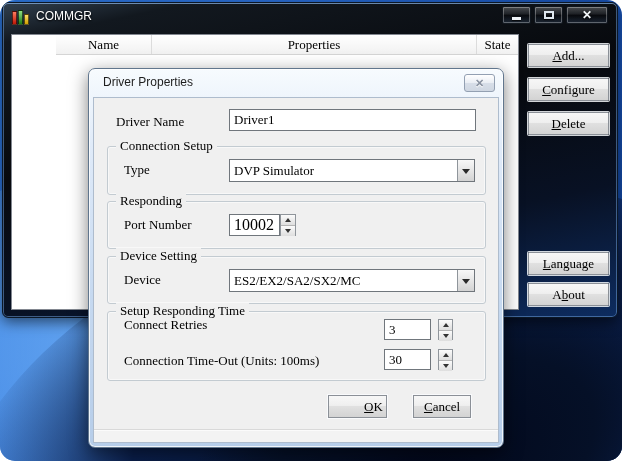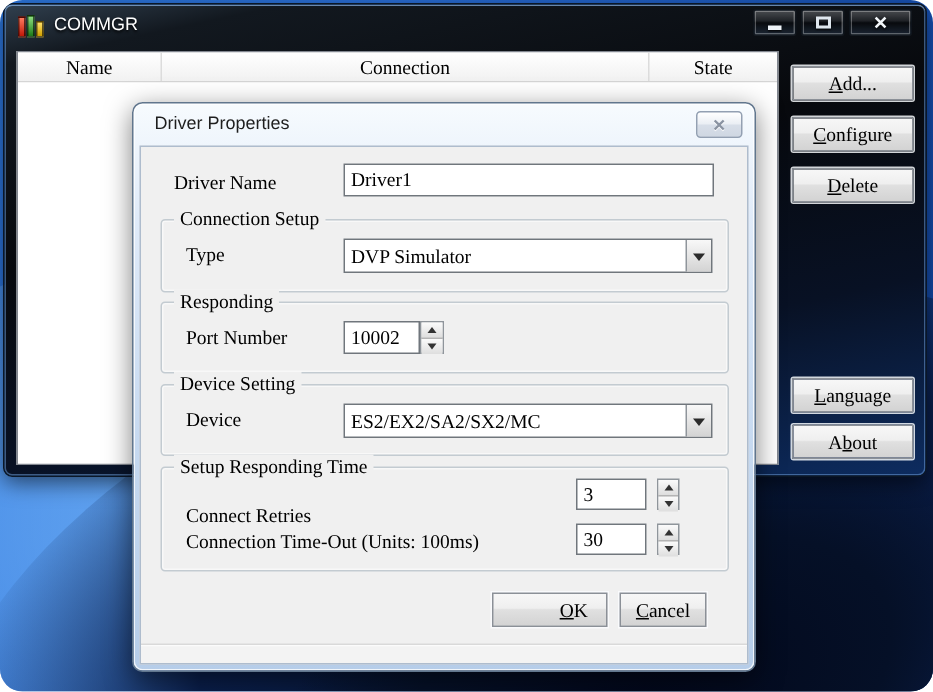--- a/index.html
+++ b/index.html
@@ -35,21 +35,21 @@
   .caption-buttons{position:absolute;top:3px;right:9px;display:flex;gap:3px;}
   .cap-btn{height:18px;border-radius:2px;border:1px solid rgba(14,20,28,.9);
     background:linear-gradient(rgba(255,255,255,.25),rgba(255,255,255,.08) 45%,rgba(0,0,0,.3) 50%,rgba(80,110,150,.25));
     box-shadow:inset 0 0 0 1px rgba(255,255,255,.3);display:flex;align-items:center;justify-content:center;}
   .cap-min,.cap-max{width:29px;}
   .cap-close{width:42px;color:#f2f6fa;font-family:"Liberation Sans",sans-serif;font-weight:bold;font-size:12px;text-shadow:0 1px 2px #000;}
   .glyph-min{width:9px;height:3px;background:#eef3f8;box-shadow:0 1px 1px rgba(0,0,0,.7);margin-top:6px;}
   .glyph-max{width:10px;height:8px;border:2px solid #dfe7ee;box-shadow:0 1px 1px rgba(0,0,0,.7);}
 
   .listview{position:absolute;left:8px;top:31px;width:508px;height:276px;background:#fff;border:1px solid #828790;}
-  .lv-header{display:flex;height:20px;background:linear-gradient(#ffffff,#f1f1f1);border-bottom:1px solid #d5d5d5;}
+  .lv-header{display:flex;height:20px;background:linear-gradient(#ffffff,#f1f1f1);border-bottom:1px solid #d5d5d5;margin-left:44px;}
   .lv-col{font-size:13px;text-align:center;line-height:19px;border-right:1px solid #dcdcdc;color:#000;}
   .lv-col-name{width:96px;}
   .lv-col-desc{width:325px;}
   .lv-col-state{flex:1;border-right:none;}
   .lv-body{position:absolute;left:0;right:0;top:20px;bottom:0;background:#fff;}
 
   .side-btn{position:absolute;left:525px;width:81px;height:23px;display:flex;align-items:center;justify-content:center;
     font-size:13px;color:#000;cursor:default;
     background:linear-gradient(#f7f7f7,#efefef 45%,#e0e0e0 50%,#d3d3d3);
     border:1px solid #8b9097;box-shadow:0 0 0 1px rgba(246,249,252,.85);border-radius:1px;}
@@ -80,32 +80,32 @@
   #grp-responding{top:213px;height:70px;}
 
   .combo{position:absolute;left:121px;top:12px;width:246px;height:23px;background:#fff;
     border:1px solid #70767c;display:flex;align-items:stretch;}
   .combo-text{flex:1;padding-left:4px;font-size:13px;line-height:21px;white-space:nowrap;overflow:hidden;}
   .combo-btn{width:17px;background:linear-gradient(#f8f8f8,#e6e6e6 50%,#d3d3d3);
     border-left:1px solid #8f959b;display:flex;align-items:center;justify-content:center;}
   .tri-down{width:0;height:0;border:4px solid transparent;border-top:5px solid #2b2b2b;margin-top:5px;}
 
   .spin-pair{position:absolute;display:flex;}
-  .spin-input{border:1px solid #70767c;background:#fff;font-family:"Liberation Serif",serif;font-size:13px;
+  .spin-input{border:1px solid #70767c;background:#fff;font-family:"Liberation Serif",serif;font-size:16px;
     padding:0 2px 0 4px;width:100%;height:100%;color:#000;}
   .updown{display:flex;flex-direction:column;width:16px;border:1px solid #8f959b;background:#ececec;}
   .ud-btn{flex:1;display:flex;align-items:center;justify-content:center;background:linear-gradient(#fbfbfb,#dedede);}
   .ud-btn + .ud-btn{border-top:1px solid #b4b4b4;}
   .tri-up-s{width:0;height:0;border:3px solid transparent;border-bottom:4px solid #333;margin-bottom:3px;}
   .tri-down-s{width:0;height:0;border:3px solid transparent;border-top:4px solid #333;margin-top:3px;}
 
   .dlg-btn{position:absolute;top:297px;height:23px;display:flex;align-items:center;justify-content:center;
     font-size:13px;color:#000;background:linear-gradient(#f7f7f7,#efefef 45%,#e0e0e0 50%,#d3d3d3);
     border:1px solid #8b9097;box-shadow:0 0 0 1px rgba(250,251,253,.9);}
-  #btn-ok{left:234px;width:77px;padding-left:32px;}
+  #btn-ok{left:234px;width:59px;padding-left:32px;}
   #btn-cancel{left:319px;width:58px;}
   .dlg-sep{position:absolute;left:0;right:0;top:331px;height:1px;background:#d9d9d9;box-shadow:0 1px 0 #fbfbfb;}
   .dlg-footer{position:absolute;left:0;right:0;top:333px;bottom:0;background:#f3f3f3;}
   u{text-decoration:underline;}
 </style>
 </head>
 <body>
 
 <div class="scene">
   <div class="wp wp-glow"></div>
@@ -131,21 +131,21 @@
           </div>
         <div class="cap-btn cap-close">
             <span>✕</span>
           </div>
       </div>
     </div>
 
     <div class="listview">
       <div class="lv-header">
         <div class="lv-col lv-col-name">Name</div>
-        <div class="lv-col lv-col-desc">Connection</div>
+        <div class="lv-col lv-col-desc">Properties</div>
         <div class="lv-col lv-col-state">State</div>
       </div>
       <div class="lv-body"></div>
     </div>
 
     <div class="side-btn" id="btn-add">
       <span><span></span><u>A</u><span>dd...</span></span>
     </div>
     <div class="side-btn" id="btn-configure">
       <span><span></span><u>C</u><span>onfigure</span></span>
@@ -206,21 +206,21 @@
         <div class="combo">
           <span class="combo-text">ES2/EX2/SA2/SX2/MC</span>
           <span class="combo-btn">
               <i class="tri-down"></i>
             </span>
         </div>
       </div>
 
       <div class="grp" id="grp-responding">
         <span class="grp-legend">Setup Responding Time</span>
-        <span class="lbl" style="left:16px;top:24px;">Connect Retries</span>
+        <span class="lbl" style="left:16px;top:5px;">Connect Retries</span>
         <input class="txt" style="left: 276px; top: 7px; width: 47px; height: 21px;" value="3">
         <span class="updown" style="position:absolute;left:330px;top:7px;width:15px;height:21px;">
           <span class="ud-btn">
               <i class="tri-up-s"></i>
             </span>
           <span class="ud-btn">
               <i class="tri-down-s"></i>
             </span>
         </span>
         <span class="lbl" style="left:16px;top:41px;">Connection Time-Out (Units: 100ms)</span>

